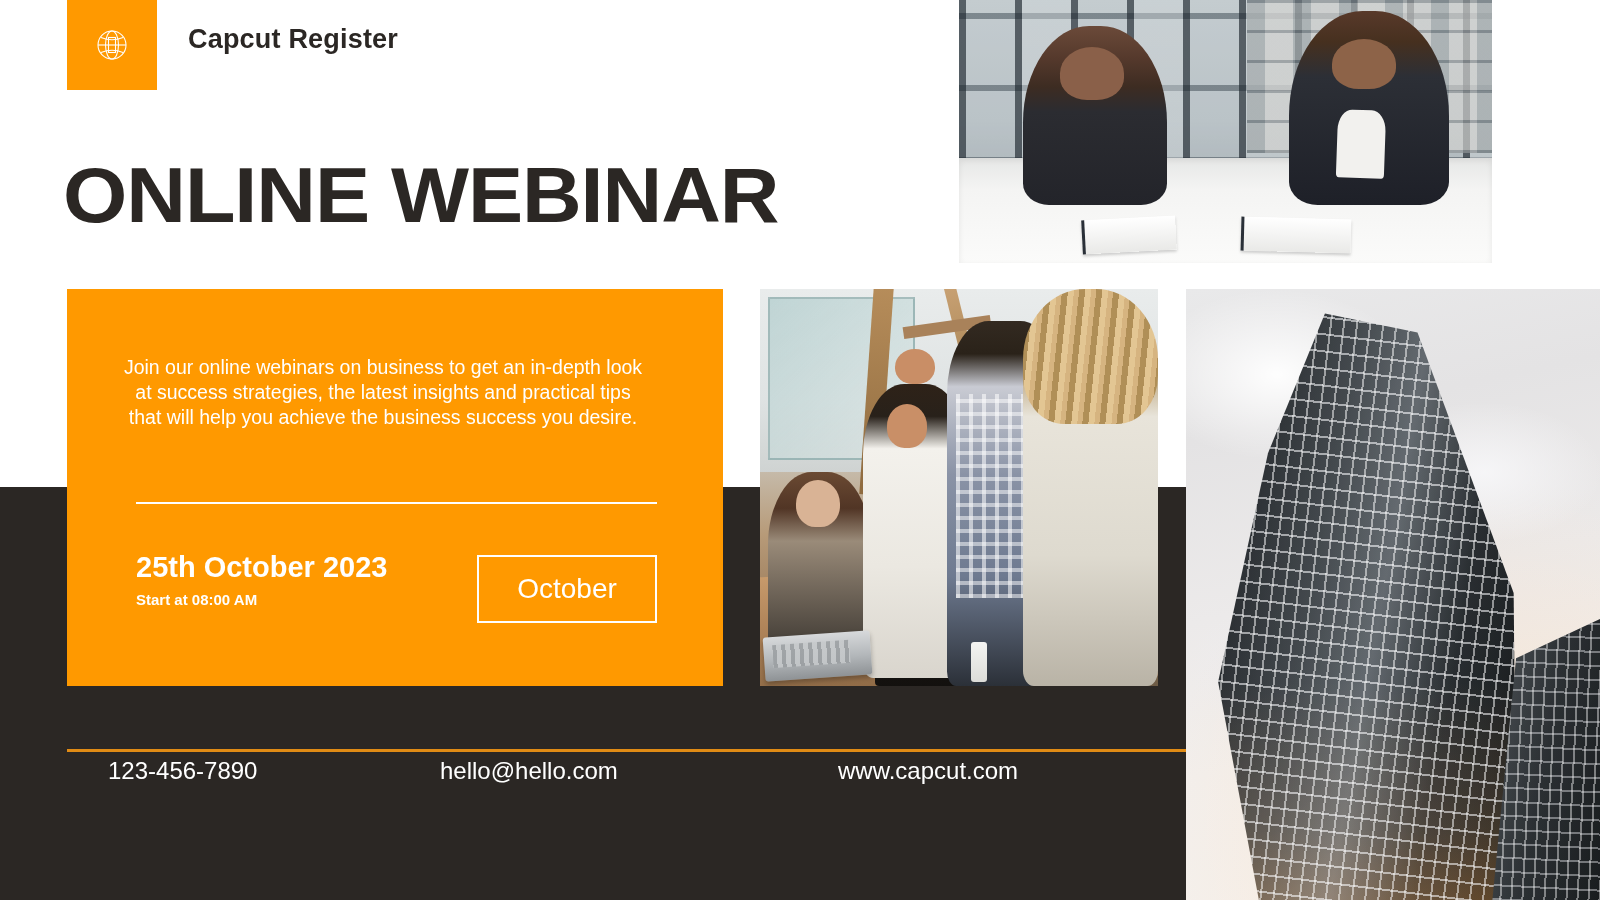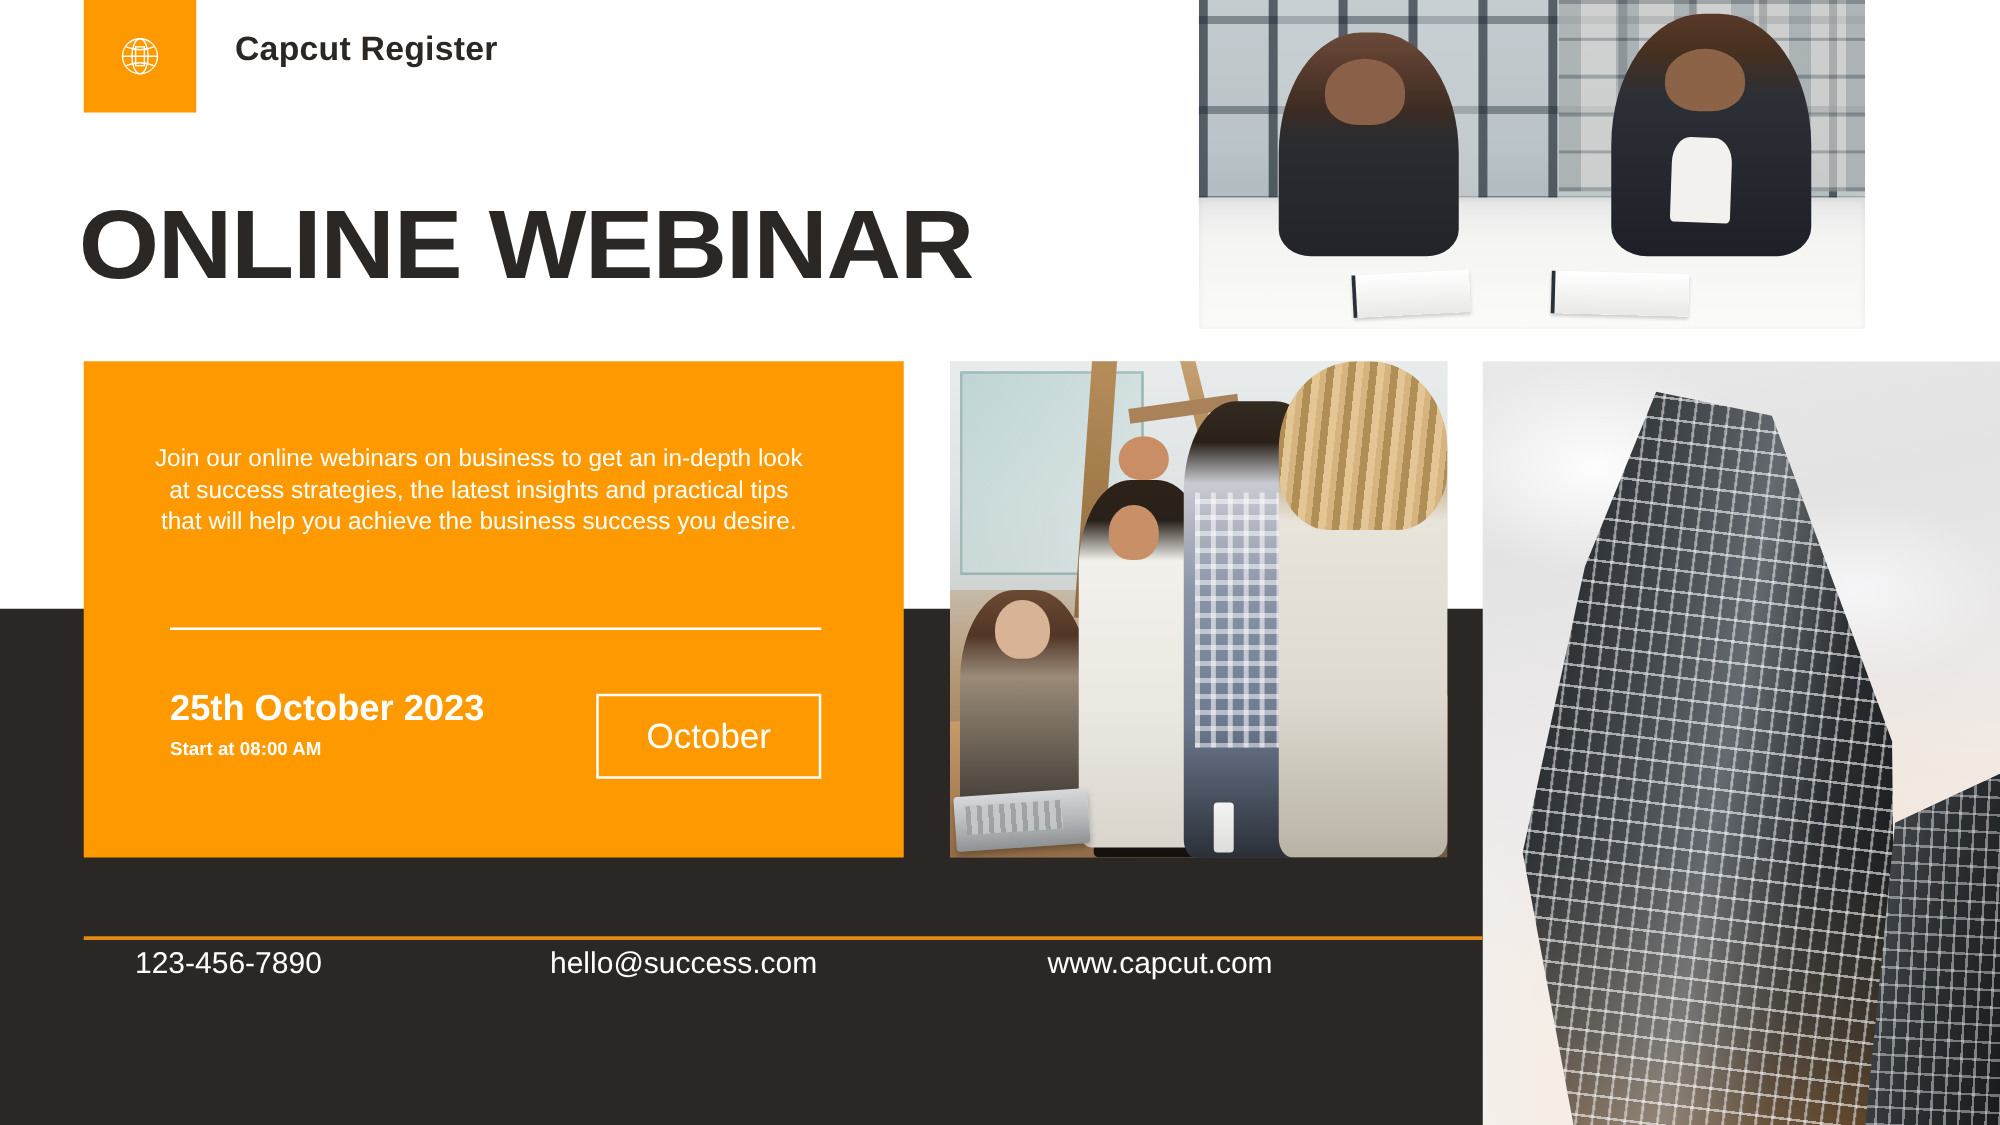--- a/index.html
+++ b/index.html
@@ -455,17 +455,17 @@
       <div class="p3-tower-warm"></div>
     </div>
     <div class="p3-tower2">
       <div class="p3-tower2-grid"></div>
     </div>
   </div>
 
   <div class="footer-rule"></div>
   <div class="footer-contacts">
     <div class="footer-item fc-0">123-456-7890</div>
-    <div class="footer-item fc-1">hello@success.com</div>
+    <div class="footer-item fc-1">hello@hello.com</div>
     <div class="footer-item fc-2">www.capcut.com</div>
   </div>
 
 </div>
 
 </body></html>

